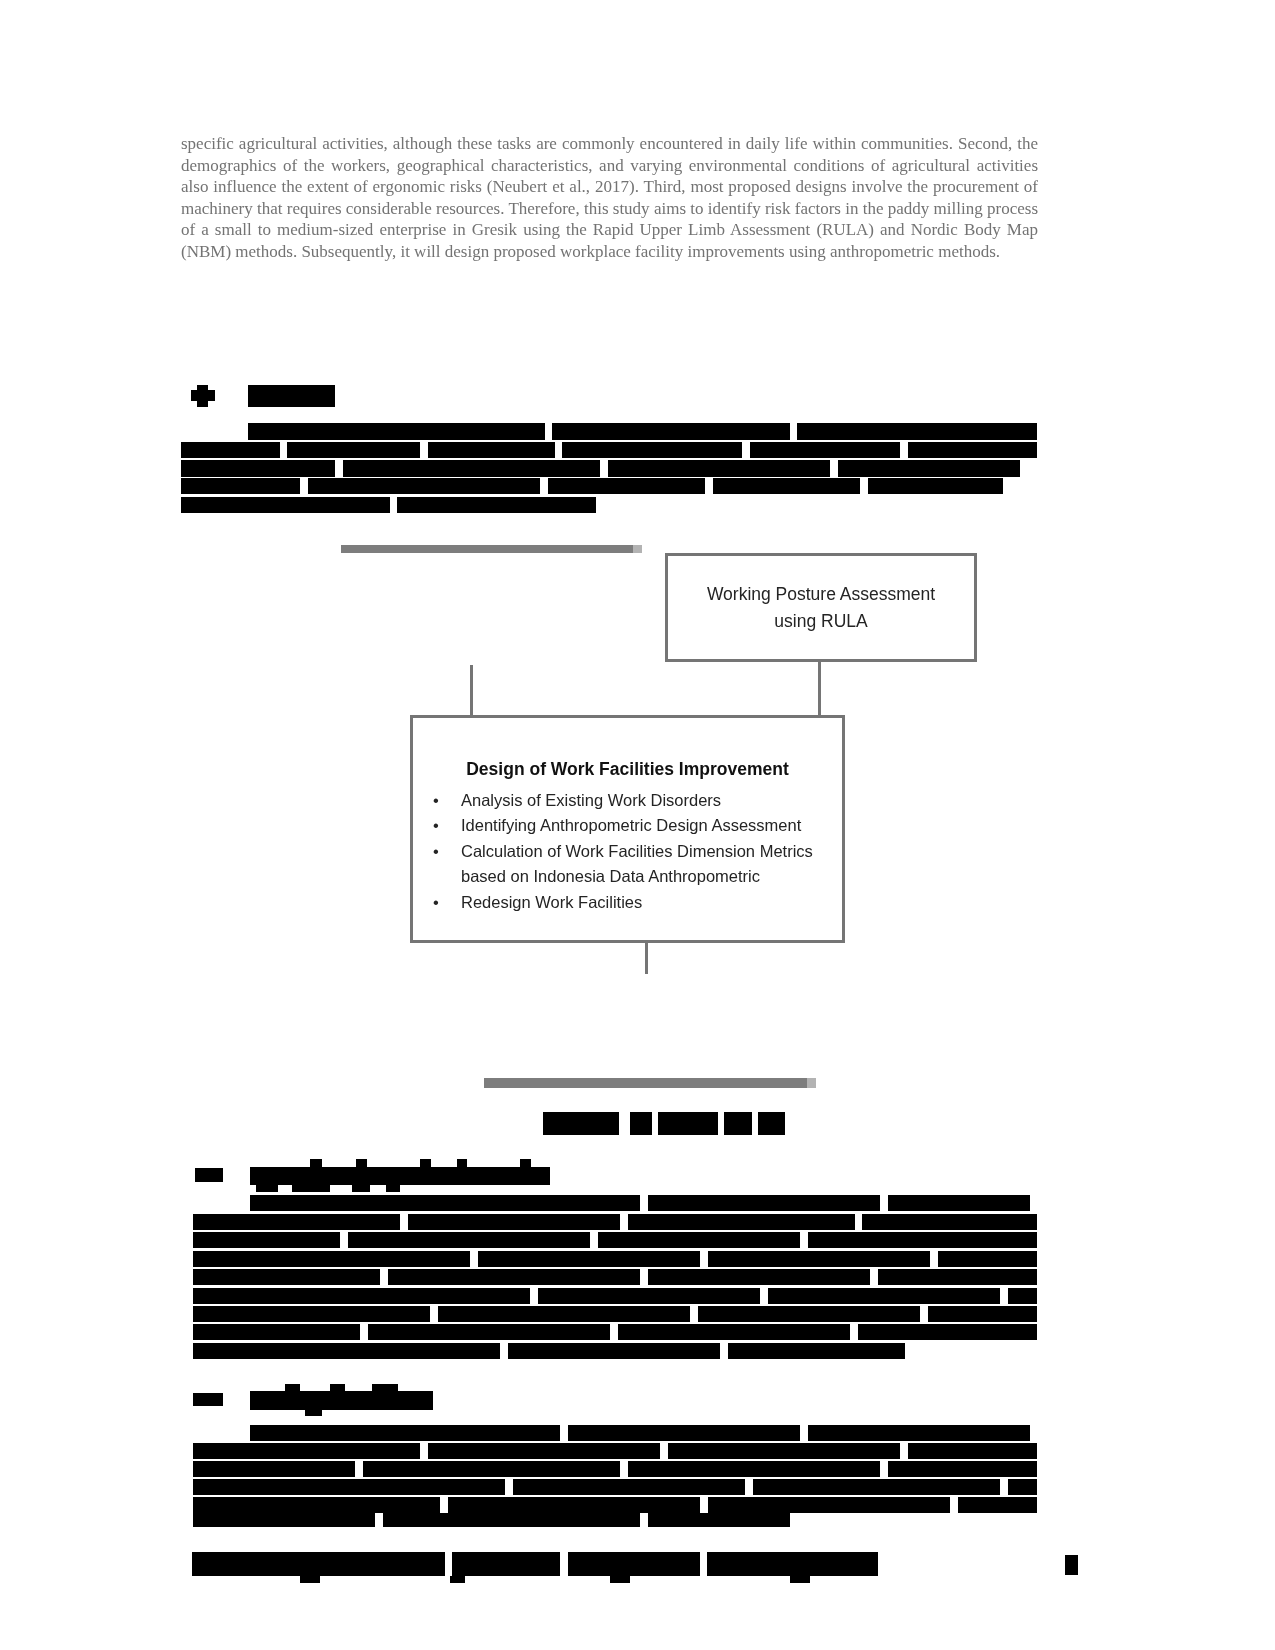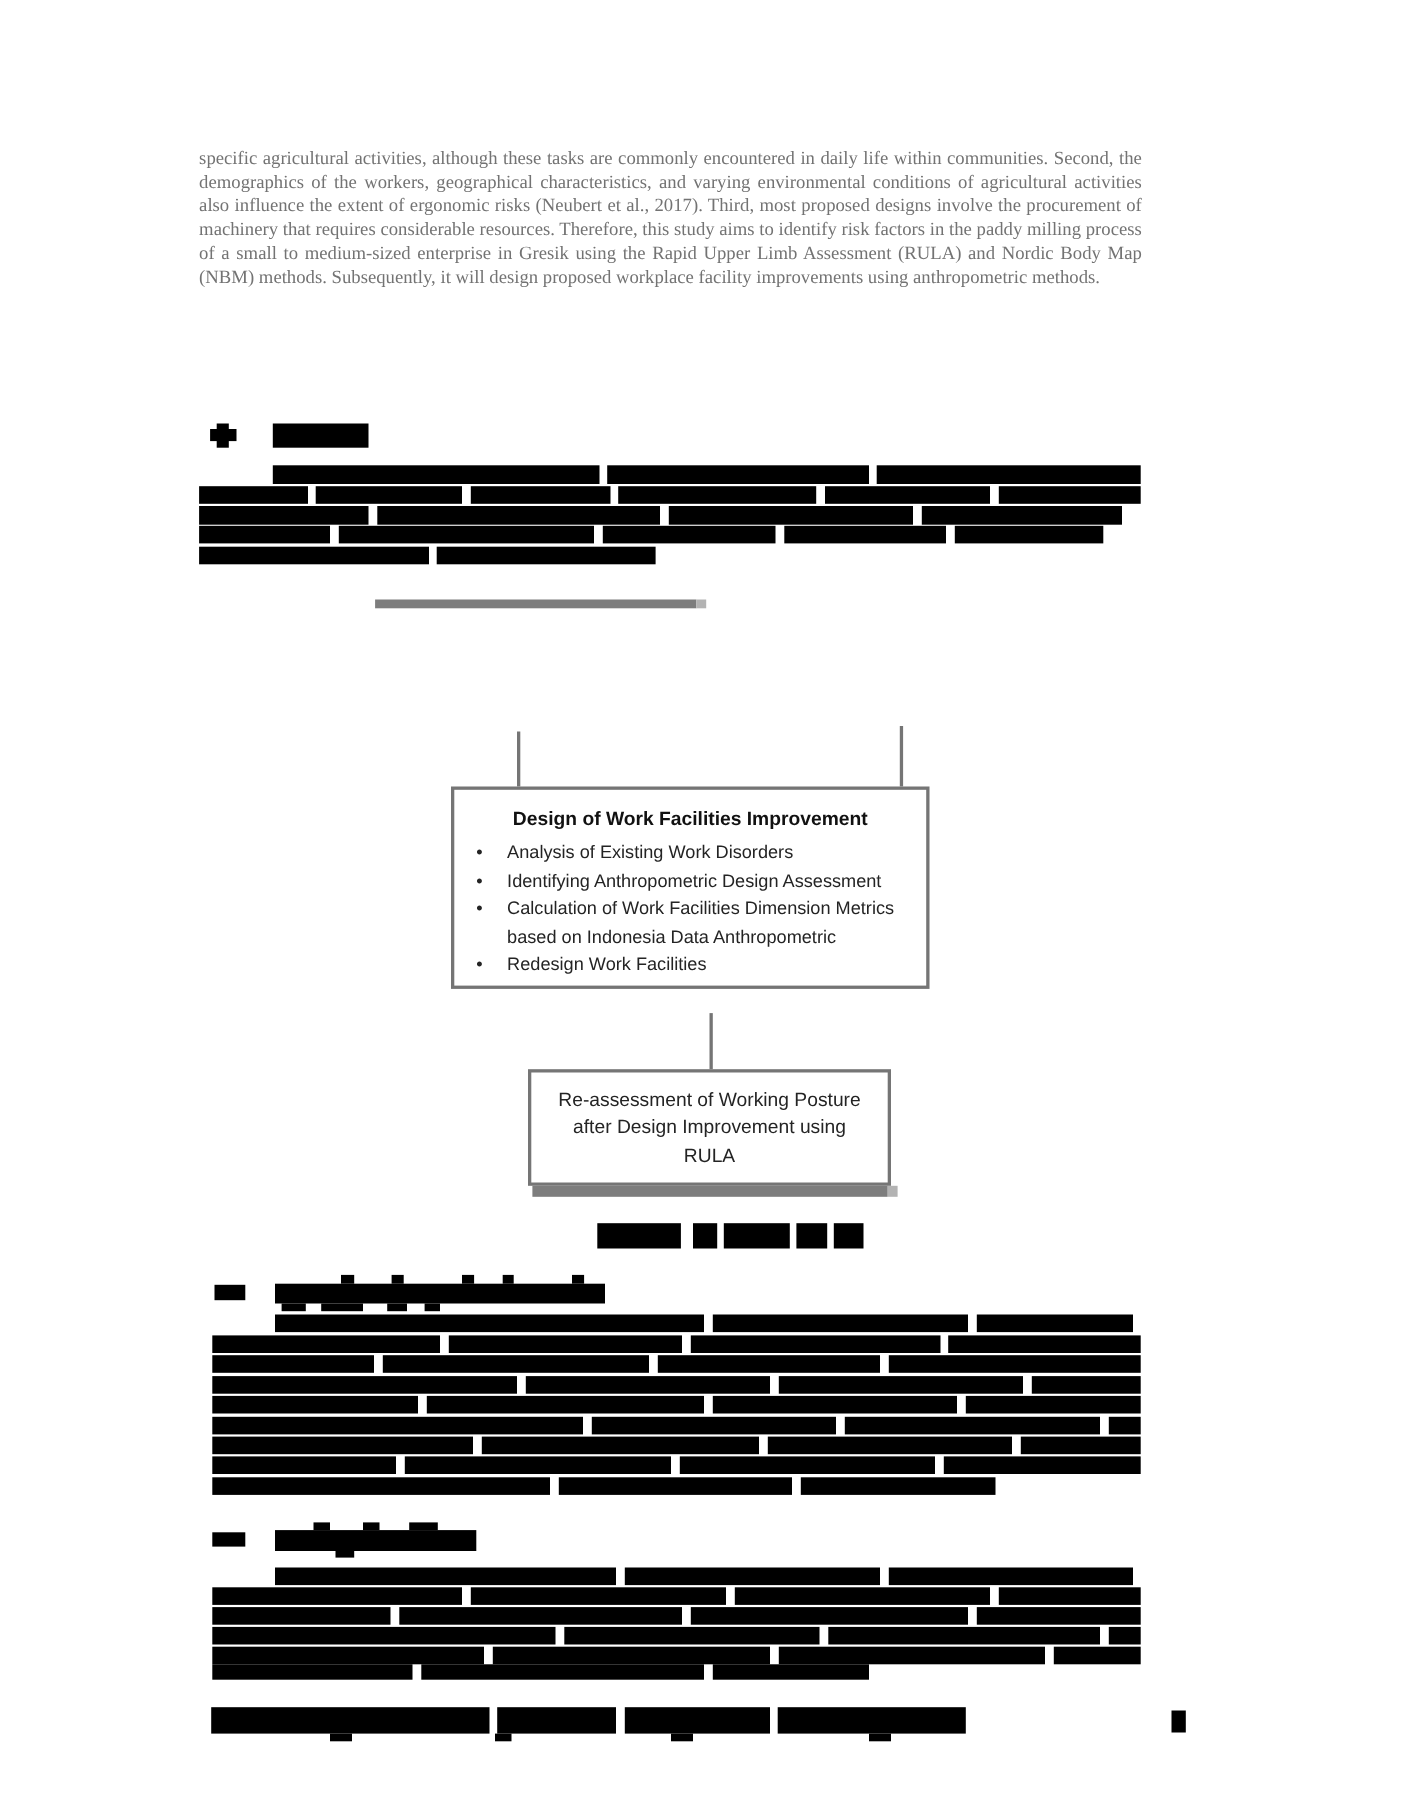--- a/index.html
+++ b/index.html
@@ -30,21 +30,21 @@
     border:3px solid #757575;
     background:#ffffff;
     box-sizing:border-box;
     color:#242424;
     display:flex;flex-direction:column;justify-content:center;
     text-align:center;
   }
   .fbox .bline{width:100%;}
   #box1{left:341px;top:553px;width:262px;height:114px;font-size:17.5px;line-height:1.45;}
   #box2{left:665px;top:553px;width:312px;height:109px;font-size:17.5px;line-height:1.5;}
-  #box3{left:410px;top:715px;width:435px;height:184px;justify-content:flex-start;text-align:left;font-size:16.5px;}
+  #box3{left:410px;top:715px;width:435px;height:228px;justify-content:center;text-align:left;font-size:16.5px;}
   #box4{left:480px;top:972px;width:330px;height:106px;font-size:17.5px;line-height:1.45;}
   #box3 .b3title{
     text-align:center;font-weight:bold;font-size:17.5px;color:#111111;
     margin-top:16px;margin-bottom:8px;
   }
   #box3 ul{list-style:none;margin:0;padding:0 10px 0 20px;}
   #box3 li{display:flex;line-height:1.55;color:#242424;}
   #box3 li .bullet{width:28px;flex:0 0 28px;text-align:left;}
   #box3 li .btext{flex:1;}
   .connector{position:absolute;width:3px;background:#757575;}
@@ -178,20 +178,24 @@
       <div style="left: 610px; top: 1576px; width: 20px; height: 7px; background: rgb(0, 0, 0);"></div>
       <div style="left: 790px; top: 1576px; width: 20px; height: 7px; background: rgb(0, 0, 0);"></div>
       <div style="left: 1065px; top: 1555px; width: 13px; height: 20px; background: rgb(0, 0, 0);"></div>
     </div>
 
   <div class="connector" id="conn1"></div>
   <div class="connector" id="conn2"></div>
   <div class="connector" id="conn3"></div>
 
 
+  <div class="fbox" id="box2">
+    <div class="bline">Working Posture Assessment</div>
+    <div class="bline">using RULA</div>
+  </div>
 
   <div class="fbox" id="box3">
     <div class="b3title">Design of Work Facilities Improvement</div>
     <ul>
         <li>
           <span class="bullet">•</span>
           <span class="btext">Analysis of Existing Work Disorders</span>
         </li>
         <li>
           <span class="bullet">•</span>
@@ -201,19 +205,14 @@
           <span class="bullet">•</span>
           <span class="btext">Calculation of Work Facilities Dimension Metrics based on Indonesia Data Anthropometric</span>
         </li>
         <li>
           <span class="bullet">•</span>
           <span class="btext">Redesign Work Facilities</span>
         </li>
       </ul>
   </div>
 
-  <div class="fbox" id="box4">
-    <div class="bline">Re-assessment of Working Posture</div>
-    <div class="bline">after Design Improvement using</div>
-    <div class="bline">RULA</div>
-  </div>
 
 </div>
 
 </body></html>

